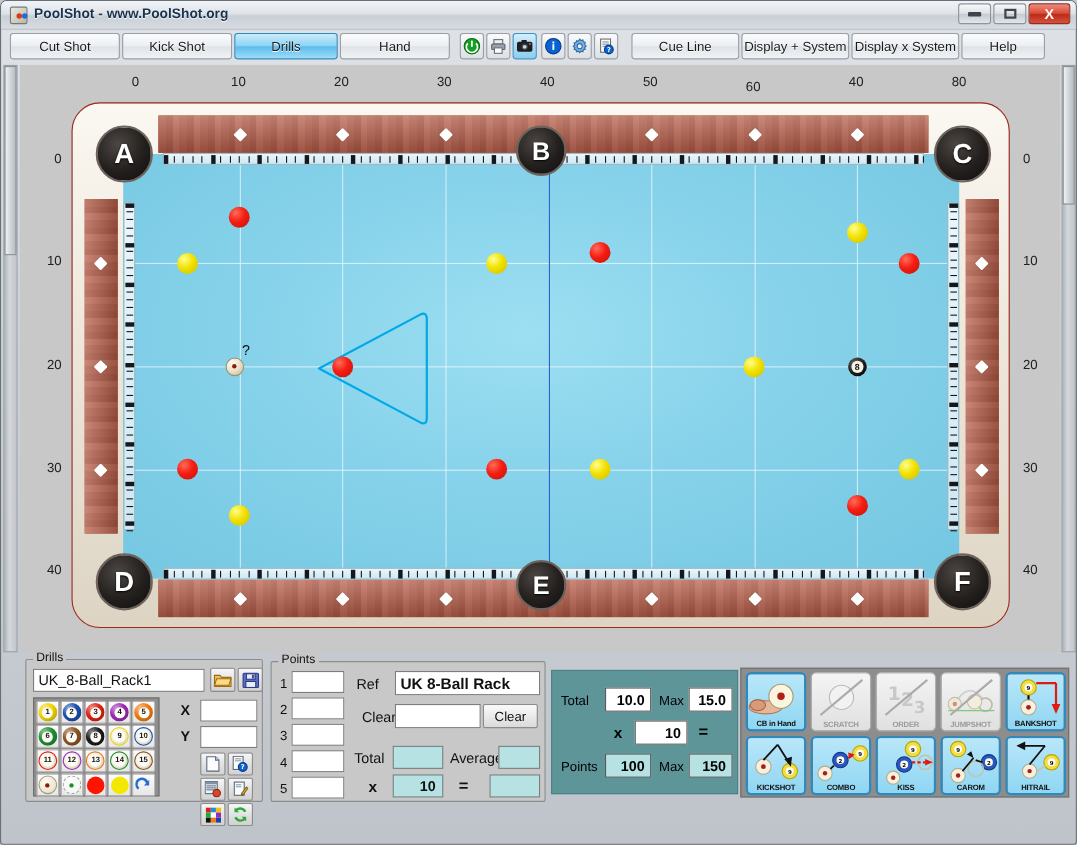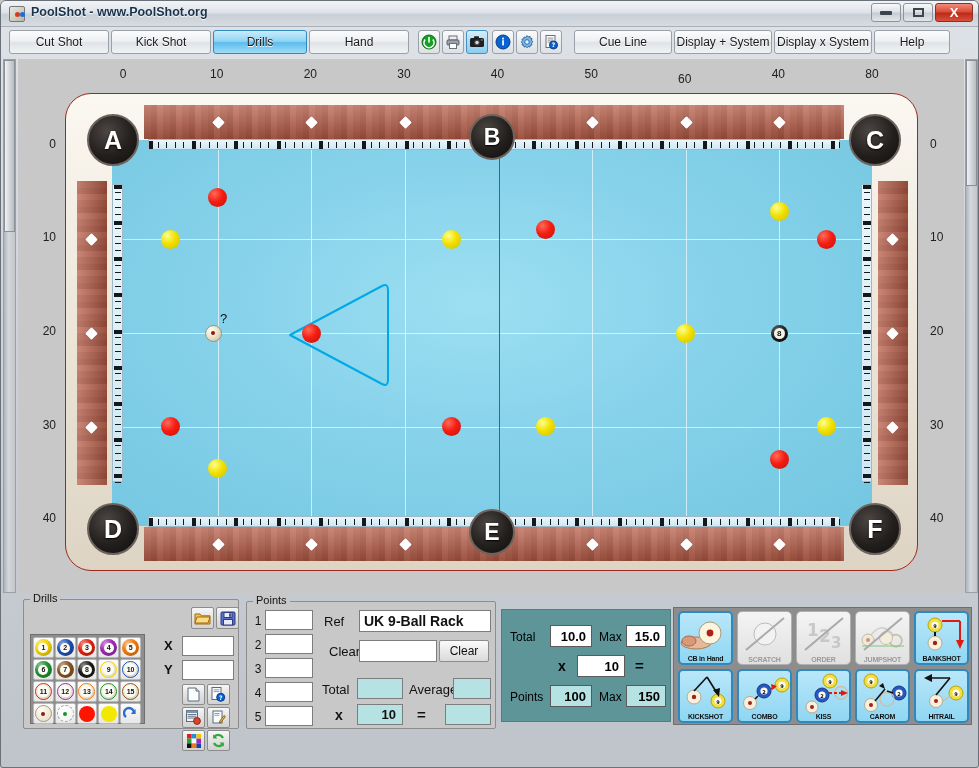--- a/index.html
+++ b/index.html
@@ -789,20 +789,21 @@
       <div class="pocket" style="left:783px; top:20px;">C</div>
       <div class="pocket" style="left:21px;  top:409px;">D</div>
       <div class="pocket side" style="left:403px; top:415px;">E</div>
       <div class="pocket" style="left:783px; top:409px;">F</div>
     </div>
   </div>
 
   <div class="groupbox" id="grp-drills">
     <div class="group-title">Drills</div>
 
+    <div id="drill-name">UK_8-Ball_Rack1</div>
     <div class="sqbtn" id="btn-open">
       <svg width="17" height="15" viewBox="0 0 17 15">
           <path d="M1 3h5l1.4 1.8H16V13H1z" fill="#f2c14e" stroke="#a06a12"></path>
           <path d="M3 6h13l-2 6H1z" fill="#fbdc85" stroke="#a06a12"></path>
         </svg>
     </div>
     <div class="sqbtn" id="btn-save">
       <svg width="16" height="15" viewBox="0 0 16 15">
           <rect x="1" y="1" width="14" height="13" rx="1" fill="#5b6fc4" stroke="#2d3c82"></rect>
           <rect x="4" y="1.5" width="8" height="5" fill="#e8ecf8" stroke="#2d3c82"></rect>
@@ -992,21 +993,21 @@
         <div class="score-field" style="top: 32px;"></div>
         <div class="score-num" style="top: 60px;">3</div>
         <div class="score-field" style="top: 56px;"></div>
         <div class="score-num" style="top: 84px;">4</div>
         <div class="score-field" style="top: 80px;"></div>
         <div class="score-num" style="top: 108px;">5</div>
         <div class="score-field" style="top: 104px;"></div>
       </div>
 
     <div class="sc-label" style="left:77px;top:12px;">Ref</div>
-    <div class="sc-input" style="left:112px;top:8px;width:132px;height:22px;font-size:14px;font-weight:bold;">UK 9-Ball Rack</div>
+    <div class="sc-input" style="left:112px;top:8px;width:132px;height:22px;font-size:14px;font-weight:bold;">UK 8-Ball Rack</div>
 
     <div class="sc-label" style="left:82px;top:42px;">Clear</div>
     <div class="sc-input" style="left:112px;top:38px;width:78px;height:22px;"></div>
     <div id="btn-clear">Clear</div>
 
     <div class="sc-label" style="left:75px;top:80px;">Total</div>
     <div class="sc-input sc-teal" style="left:110px;top:76px;width:46px;height:21px;"></div>
     <div class="sc-label" style="left:162px;top:80px;">Average</div>
     <div class="sc-input sc-teal" style="left:206px;top:76px;width:38px;height:21px;"></div>
 

